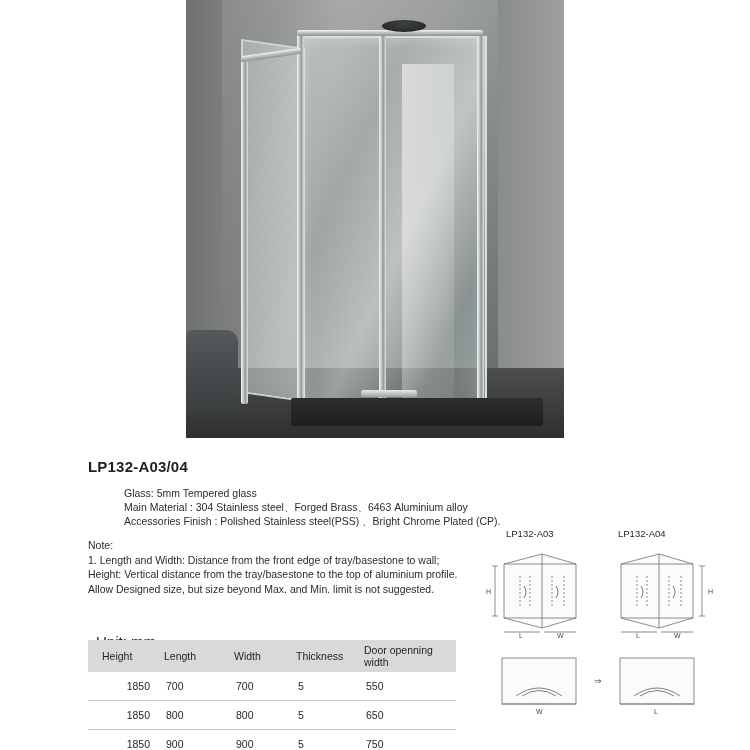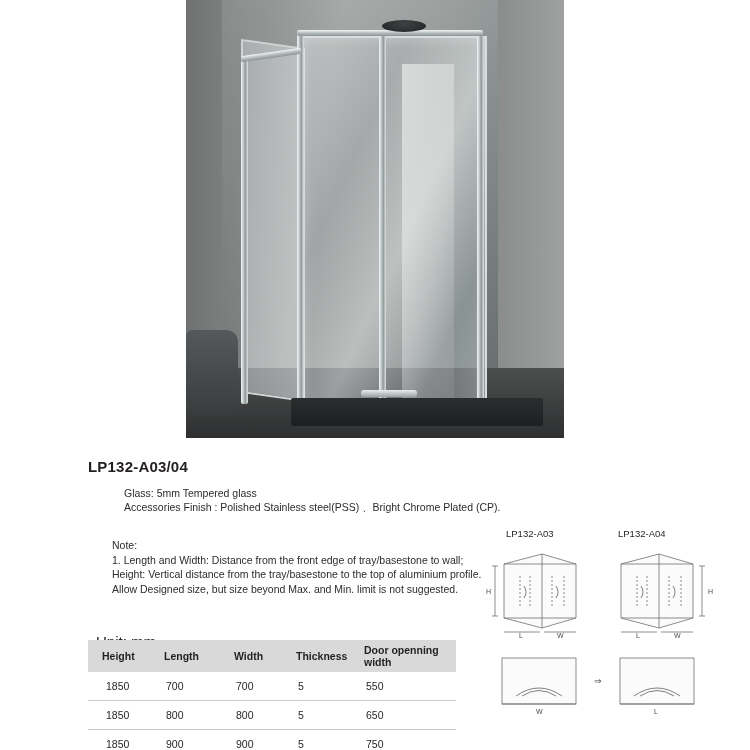--- a/index.html
+++ b/index.html
@@ -127,55 +127,54 @@
     line-height: 14px;
     color: #2b2b2b;
     margin-left: 36px;
   }
   .note {
     position: absolute;
     left: 88px; top: 538px;
     font-size: 10.5px;
     line-height: 14.5px;
     color: #2b2b2b;
-    margin-left: 24px;
   }
   .unit {
     position: absolute;
     left: 96px; top: 633px;
     font-size: 15px;
   }
 
   
   .table-wrap {
     position: absolute;
     left: 88px; top: 640px;
     width: 368px;
   }
   table {
     border-collapse: collapse;
     width: 368px;
     font-size: 10.5px;
   }
   thead th {
     background: #d9d9d9;
-    font-weight: bold;
+    font-weight: normal;
     text-align: left;
     padding: 4px 0 4px 14px;
     border: none;
     height: 18px;
     color: #231f20;
   }
   tbody td {
     padding: 5px 0 5px 16px;
     border-bottom: 1px solid #c9c9c9;
     height: 18px;
     color: #231f20;
   }
-  tbody tr td:first-child { padding-left: 18px; }
+  tbody tr td:first-child { padding-left: 18px; text-align: right; }
   col.c1 { width: 62px; }
   col.c2 { width: 70px; }
   col.c3 { width: 62px; }
   col.c4 { width: 68px; }
   col.c5 { width: 106px; }
 
   
   .diagrams {
     position: absolute;
     left: 486px; top: 528px;
@@ -225,20 +224,21 @@
     <div class="door-handle"></div>
     <div class="tray"></div>
   </div>
   <div class="shower-head"></div>
 </div>
 
 <div class="model-title">LP132-A03/04</div>
 
 <div class="specs">
   <div>Glass: 5mm Tempered  glass</div>
+  <div>Main Material : 304 Stainless steel、Forged Brass、6463 Aluminium alloy</div>
   <div>Accessories Finish : Polished Stainless steel(PSS) 、Bright Chrome Plated (CP).</div>
 </div>
 
 <div class="note">
   <div>Note:</div>
   <div>1. Length and Width: Distance from the front edge of tray/basestone to wall;</div>
   <div> Height: Vertical distance from the tray/basestone to the top of aluminium profile.</div>
   <div>Allow Designed size, but size beyond Max. and Min. limit is not suggested.</div>
 </div>
 

